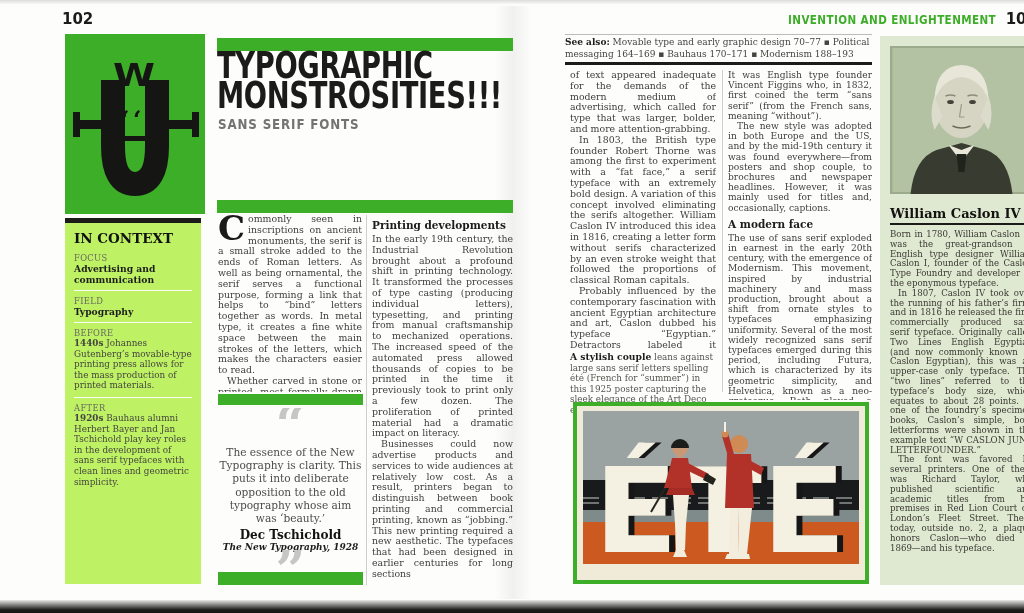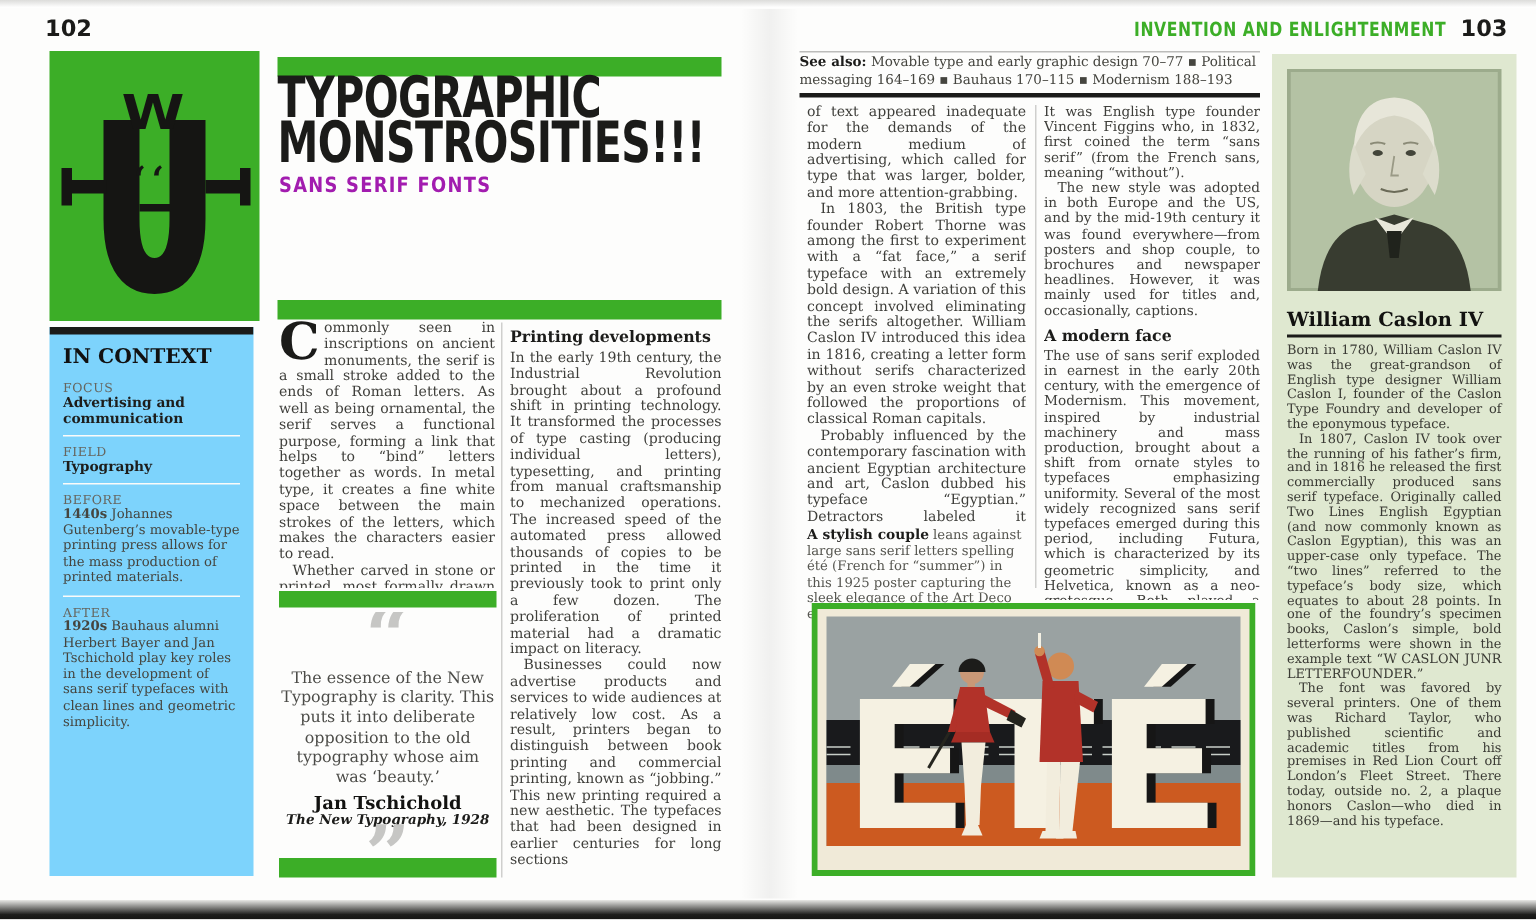--- a/index.html
+++ b/index.html
@@ -5,34 +5,34 @@
   html,body{margin:0;padding:0;background:#ffffff;}
   .book{position:relative;width:1024px;height:613px;overflow:hidden;background:#fdfdfc;
         font-family:"DejaVu Serif", serif;color:#3c3c3a;}
   .photo-edge-top{position:absolute;left:0;top:0;width:1024px;height:5px;
         background:linear-gradient(#dcdcda,#ffffff);}
   .photo-edge-bottom{position:absolute;left:0;bottom:0;width:1024px;height:13px;
         background:linear-gradient(#e8e8e6 0%,#8a8a88 35%,#1d1d1b 75%,#151513 100%);}
   .gutter{position:absolute;left:494px;top:6px;bottom:14px;width:38px;
         background:linear-gradient(to right,rgba(0,0,0,0),rgba(0,0,0,0.05),rgba(0,0,0,0));}
 
-  .abs{position:absolute;}
+  .abs{position:absolute;margin-left:32px;}
   .green{background:#3cae27;}
   .pagenum{font-family:"DejaVu Sans",sans-serif;font-weight:bold;font-size:15px;color:#1b1b19;}
 
   .condensed{display:inline-block;transform:scaleX(0.72);transform-origin:0 50%;white-space:nowrap;}
   .condensed-sub{display:inline-block;transform:scaleX(0.85);transform-origin:0 50%;white-space:nowrap;}
   .condensed-r{display:inline-block;transform:scaleX(0.80);transform-origin:100% 50%;white-space:nowrap;}
 
   .title{font-family:"DejaVu Sans",sans-serif;font-weight:800;font-size:38px;line-height:30px;
         color:#1b1b19;letter-spacing:-0.5px;}
-  .subtitle{font-family:"DejaVu Sans",sans-serif;font-weight:bold;font-size:14px;color:#a21caf;
+  .subtitle{font-family:"DejaVu Sans",sans-serif;font-weight:bold;font-size:14px;color:#737373;
         letter-spacing:1px;}
 
-  .context{background:#7dd3fc;box-sizing:border-box;padding:8px 9px;overflow:hidden;}
+  .context{background:#bef264;box-sizing:border-box;padding:8px 9px;overflow:hidden;}
   .context .topbar{position:absolute;left:0;top:0;width:100%;height:5px;background:#1b1b19;}
   .context h2{margin:4px 0 7px 0;font-size:13.5px;color:#111;}
   .context .lbl{font-size:8.3px;color:#66665f;letter-spacing:0.4px;margin:0;}
   .context .val{font-size:9.2px;font-weight:bold;color:#1d1d1b;margin:0 0 4px 0;line-height:11px;}
   .context p.ev{font-size:8.8px;line-height:10.6px;margin:0 0 6px 0;text-align:left;color:#45453f;}
   .context .rule{border:none;border-top:1px solid #fbfbf9;margin:5px 0 5px 0;}
 
   .bodytext{font-size:9.4px;line-height:10.8px;text-align:justify;color:#3e3e3a;overflow:hidden;}
   .bodytext p{margin:0;}
   .bodytext p.ind{text-indent:9px;}
@@ -116,21 +116,21 @@
 
   <div class="abs bodytext" style="left:186px;top:214px;width:144px;height:178px;">
     <p><span class="dropcap">C</span><span>ommonly seen in inscriptions on ancient monuments, the serif is a small stroke added to the ends of Roman letters. As well as being ornamental, the serif serves a functional purpose, forming a link that helps to “bind” letters together as words. In metal type, it creates a fine white space between the main strokes of the letters, which makes the characters easier to read.</span></p>
     <p class="ind">Whether carved in stone or printed, most formally drawn letters in the Latin alphabet have taken</p>
   </div>
 
   <div class="abs green" style="left:186px;top:394px;width:145px;height:11px;"></div>
   <div class="abs quotebox" style="left:186px;top:408px;width:145px;height:162px;">
     <div class="qmark">“</div>
     <div class="qtext">The essence of the New Typography is clarity. This puts it into deliberate opposition to the old typography whose aim was ‘beauty.’</div>
-    <div class="qauthor">Jan Tschichold</div>
+    <div class="qauthor">Dec Tschichold</div>
     <div class="qsource">The New Typography, 1928</div>
     <div class="qmark">”</div>
   </div>
   <div class="abs green" style="left:186px;top:572px;width:145px;height:13px;"></div>
 
   <div class="abs vrule" style="left:334px;top:215px;height:370px;"></div>
 
   <div class="abs bodytext" style="left:340px;top:214px;width:141px;height:372px;">
     <h3>Printing developments</h3>
     <p>In the early 19th century, the Industrial Revolution brought about a profound shift in printing technology. It transformed the processes of type casting (producing individual letters), typesetting, and printing from manual craftsmanship to mechanized operations. The increased speed of the automated press allowed thousands of copies to be printed in the time it previously took to print only a few dozen. The proliferation of printed material had a dramatic impact on literacy.</p>
@@ -138,21 +138,21 @@
   </div>
 
   <div class="abs" style="left:700px;top:10px;width:305px;display:flex;justify-content:flex-end;align-items:baseline;gap:10px;">
     <span class="rheader"><span class="condensed-r">INVENTION AND ENLIGHTENMENT</span></span>
     <span class="pagenum">103</span>
   </div>
 
   <div class="abs rule-light" style="left:533px;top:34px;width:307px;"></div>
   <div class="abs seealso" style="left:533px;top:37px;width:307px;height:24px;">
     <b>See also:</b>
-    <span>Movable type and early graphic design 70–77  ▪  Political messaging 164–169  ▪  Bauhaus 170–115  ▪  Modernism 188–193</span>
+    <span>Movable type and early graphic design 70–77  ▪  Political messaging 164–169  ▪  Bauhaus 170–171  ▪  Modernism 188–193</span>
   </div>
   <div class="abs rule-black" style="left:533px;top:62px;width:307px;"></div>
 
   <div class="abs bodytext" style="left:538px;top:70px;width:146px;height:280px;">
     <p>of text appeared inadequate for the demands of the modern medium of advertising, which called for type that was larger, bolder, and more attention-grabbing.</p>
     <p class="ind">In 1803, the British type founder Robert Thorne was among the first to experiment with a “fat face,” a serif typeface with an extremely bold design. A variation of this concept involved eliminating the serifs altogether. William Caslon IV introduced this idea in 1816, creating a letter form without serifs characterized by an even stroke weight that followed the proportions of classical Roman capitals.</p>
     <p class="ind">Probably influenced by the contemporary fascination with ancient Egyptian architecture and art, Caslon dubbed his typeface “Egyptian.” Detractors labeled it “grotesque,” finding the style malformed and monstrous, while others referred to it as “gothic.”</p>
   </div>
 
   <div class="abs caption" style="left:538px;top:352px;width:146px;height:46px;">

